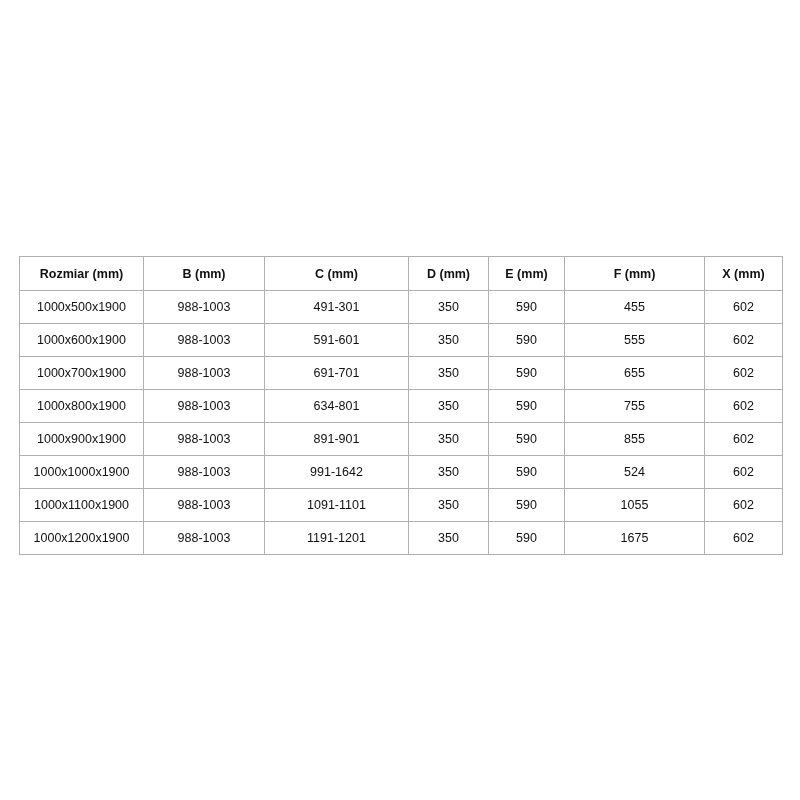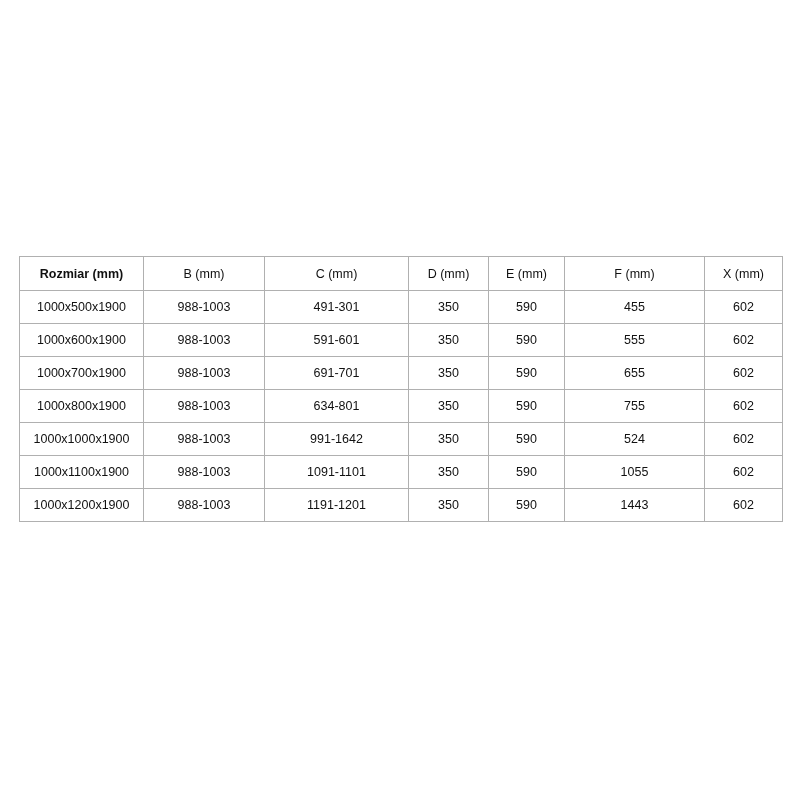--- a/index.html
+++ b/index.html
@@ -36,21 +36,21 @@
     border: 1px solid #b0b0b0;
     text-align: center;
     vertical-align: middle;
     font-size: 12.5px;
     color: #111111;
     height: 32px;
     padding: 0 2px;
     white-space: nowrap;
   }
   table.spec thead th {
-    font-weight: normal;
+    font-weight: bold;
     font-size: 12.5px;
     height: 33px;
   }
   table.spec tbody td {
     font-weight: normal;
   }
   table.spec tbody td.col-0 {
     font-weight: normal;
   }
   table.spec thead th.col-0 {
@@ -122,20 +122,29 @@
         <tr>
           <td class="col-0">1000x800x1900</td>
           <td>988-1003</td>
           <td>634-801</td>
           <td>350</td>
           <td>590</td>
           <td>755</td>
           <td>602</td>
         </tr>
         <tr>
+          <td class="col-0">1000x900x1900</td>
+          <td>988-1003</td>
+          <td>891-901</td>
+          <td>350</td>
+          <td>590</td>
+          <td>855</td>
+          <td>602</td>
+        </tr>
+        <tr>
           <td class="col-0">1000x1000x1900</td>
           <td>988-1003</td>
           <td>991-1642</td>
           <td>350</td>
           <td>590</td>
           <td>524</td>
           <td>602</td>
         </tr>
         <tr>
           <td class="col-0">1000x1100x1900</td>
@@ -145,19 +154,19 @@
           <td>590</td>
           <td>1055</td>
           <td>602</td>
         </tr>
         <tr>
           <td class="col-0">1000x1200x1900</td>
           <td>988-1003</td>
           <td>1191-1201</td>
           <td>350</td>
           <td>590</td>
-          <td>1443</td>
+          <td>1675</td>
           <td>602</td>
         </tr>
       </tbody>
     </table>
   </div>
 </div>
 
 </body></html>

